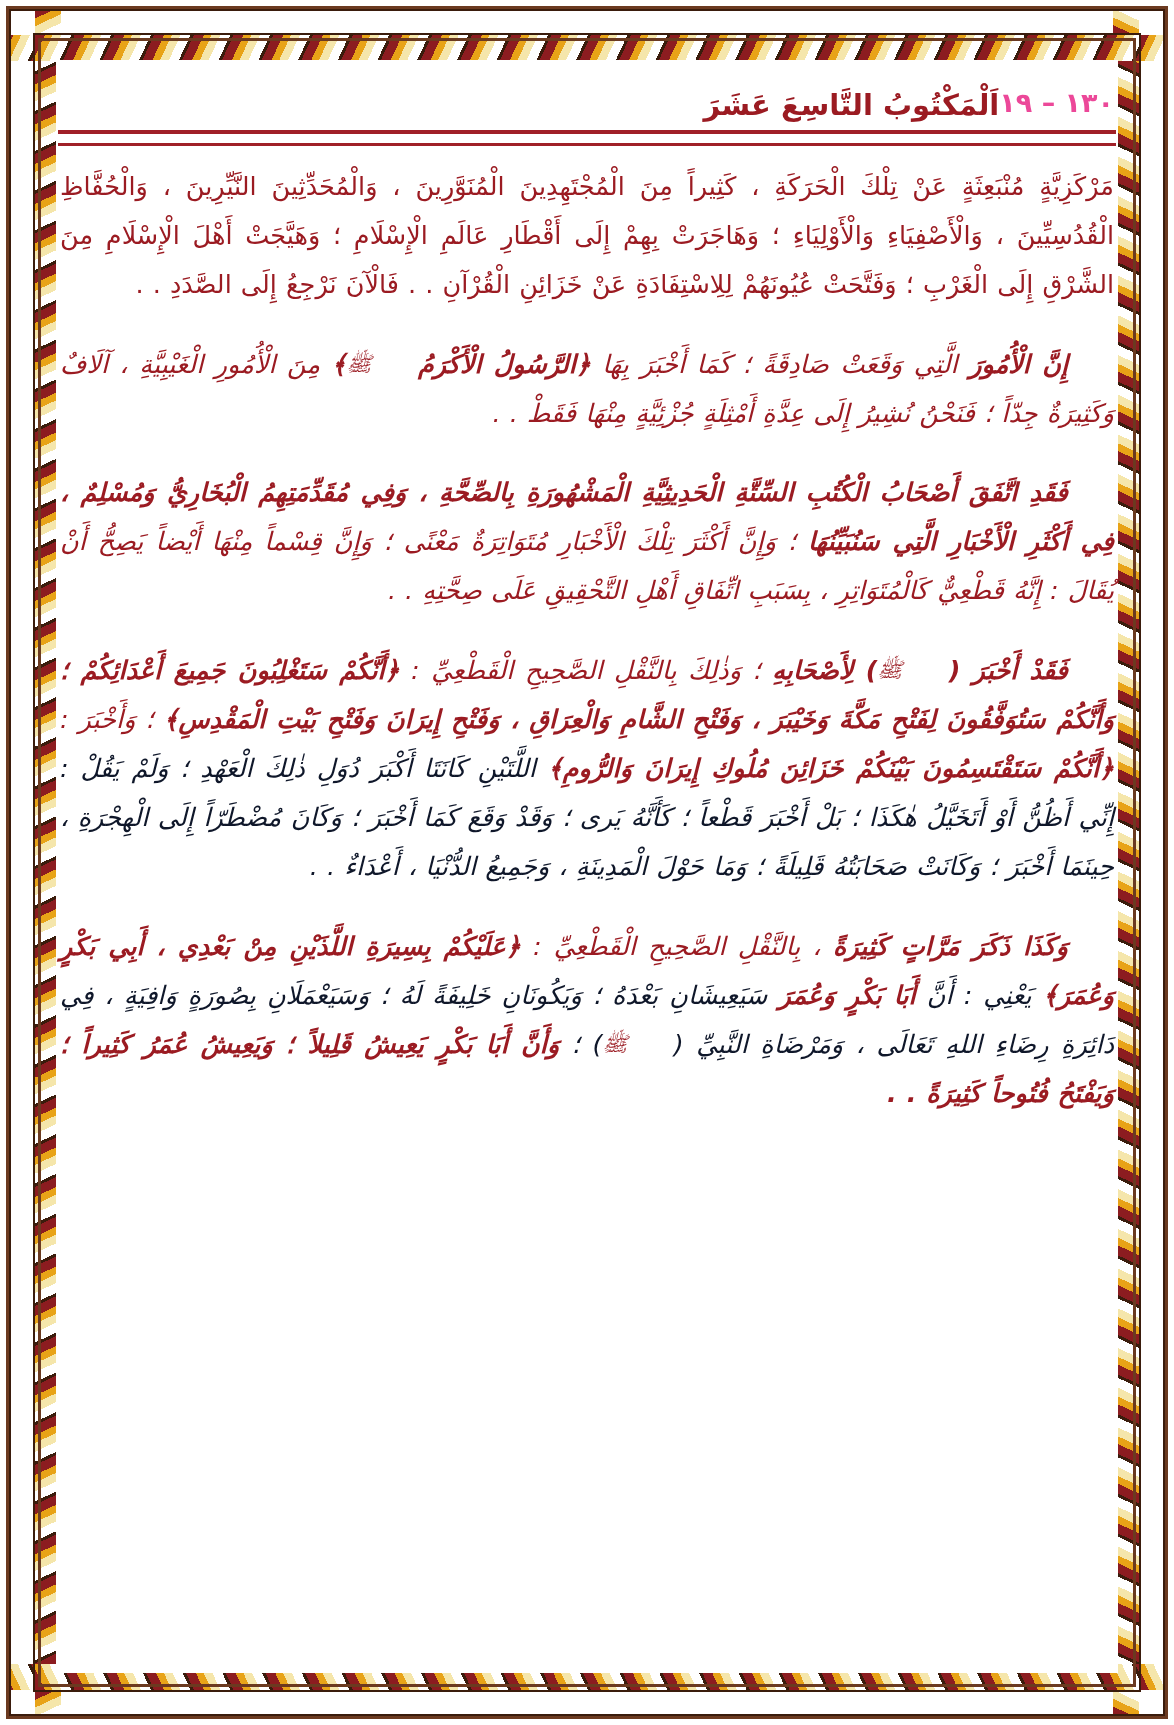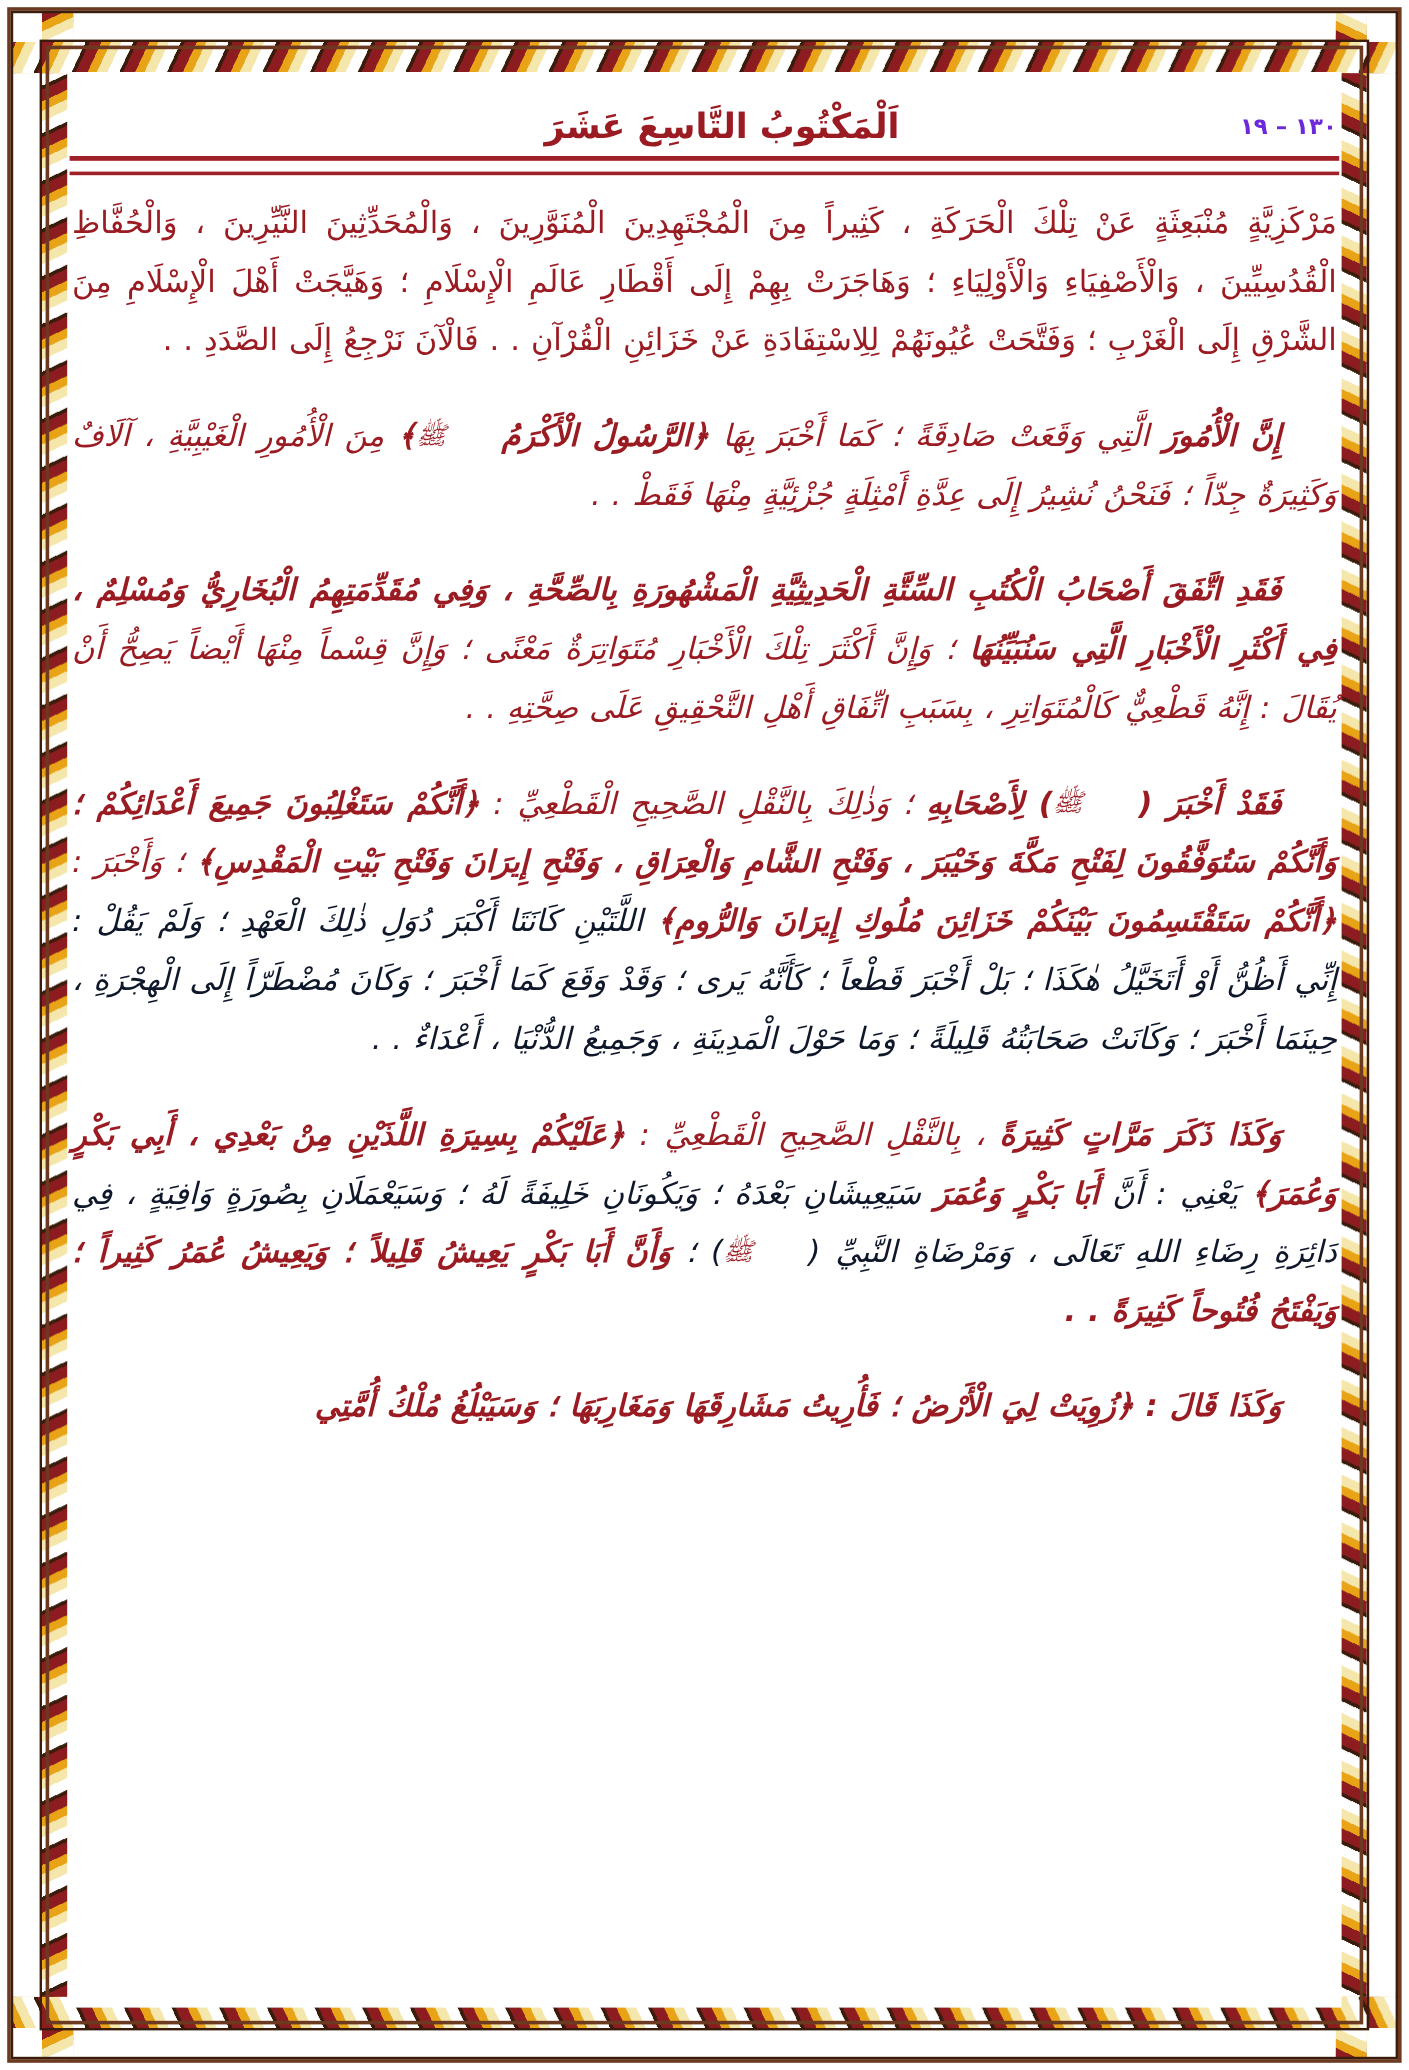--- a/index.html
+++ b/index.html
@@ -91,32 +91,32 @@
   }
 
   
   .hdr{
     display:flex;align-items:flex-end;
     height:62px;
     direction:rtl;
     padding:0 4px;
   }
   .hdr-page{
-    color:#6d28d9;
-    font-size:19px;
+    color:#ec4899;
+    font-size:27px;
     font-weight:bold;
     letter-spacing:1px;
     white-space:nowrap;
     line-height:1;
     padding-bottom:6px;
     text-align:right;
   }
   .hdr-title{
     flex:1;
-    text-align:center;
+    text-align:right;
     color:#9b1b22;
     font-size:29px;
     font-weight:bold;
     line-height:1.15;
     white-space:nowrap;
     padding-left:110px;
   }
   .rule{
     margin:8px 2px 0 2px;
     height:9px;
@@ -175,17 +175,16 @@
     </div>
 
     <div class="rule"></div>
 
     <div class="body" id="body-text">
         <p class="par"><span class="red">مَرْكَزِيَّةٍ مُنْبَعِثَةٍ عَنْ تِلْكَ الْحَرَكَةِ ، كَثِيراً مِنَ الْمُجْتَهِدِينَ الْمُنَوَّرِينَ ، وَالْمُحَدِّثِينَ النَّيِّرِينَ ، وَالْحُفَّاظِ الْقُدُسِيِّينَ ، وَالْأَصْفِيَاءِ وَالْأَوْلِيَاءِ ؛ وَهَاجَرَتْ بِهِمْ إِلَى أَقْطَارِ عَالَمِ الْإِسْلَامِ ؛ وَهَيَّجَتْ أَهْلَ الْإِسْلَامِ مِنَ الشَّرْقِ إِلَى الْغَرْبِ ؛ وَفَتَّحَتْ عُيُونَهُمْ لِلِاسْتِفَادَةِ عَنْ خَزَائِنِ الْقُرْآنِ . . فَالْآنَ نَرْجِعُ إِلَى الصَّدَدِ . .</span></p>
         <p class="par indent gap"><span class="bold-red">إِنَّ الْأُمُورَ</span><span class="red"> الَّتِي وَقَعَتْ صَادِقَةً ؛ كَمَا أَخْبَرَ بِهَا </span><span class="bold-red">﴿الرَّسُولُ الْأَكْرَمُ</span><span class="hon">ﷺ</span><span class="bold-red">﴾</span><span class="red"> مِنَ الْأُمُورِ الْغَيْبِيَّةِ ، آلَافٌ وَكَثِيرَةٌ جِدّاً ؛ فَنَحْنُ نُشِيرُ إِلَى عِدَّةِ أَمْثِلَةٍ جُزْئِيَّةٍ مِنْهَا فَقَطْ . .</span></p>
         <p class="par indent gap"><span class="bold-red">فَقَدِ اتَّفَقَ أَصْحَابُ الْكُتُبِ السِّتَّةِ الْحَدِيثِيَّةِ الْمَشْهُورَةِ بِالصِّحَّةِ ، وَفِي مُقَدِّمَتِهِمُ الْبُخَارِيُّ وَمُسْلِمٌ ، فِي أَكْثَرِ الْأَخْبَارِ الَّتِي سَنُبَيِّنُهَا</span><span class="red"> ؛ وَإِنَّ أَكْثَرَ تِلْكَ الْأَخْبَارِ مُتَوَاتِرَةٌ مَعْنًى ؛ وَإِنَّ قِسْماً مِنْهَا أَيْضاً يَصِحُّ أَنْ يُقَالَ : إِنَّهُ قَطْعِيٌّ كَالْمُتَوَاتِرِ ، بِسَبَبِ اتِّفَاقِ أَهْلِ التَّحْقِيقِ عَلَى صِحَّتِهِ . .</span></p>
         <p class="par indent gap"><span class="bold-red">فَقَدْ أَخْبَرَ (</span><span class="hon">ﷺ</span><span class="bold-red">) لِأَصْحَابِهِ</span><span class="red"> ؛ وَذٰلِكَ بِالنَّقْلِ الصَّحِيحِ الْقَطْعِيِّ : </span><span class="bold-red">﴿أَنَّكُمْ سَتَغْلِبُونَ جَمِيعَ أَعْدَائِكُمْ ؛ وَأَنَّكُمْ سَتُوَفَّقُونَ لِفَتْحِ مَكَّةَ وَخَيْبَرَ ، وَفَتْحِ الشَّامِ وَالْعِرَاقِ ، وَفَتْحِ إِيرَانَ وَفَتْحِ بَيْتِ الْمَقْدِسِ﴾</span><span class="red"> ؛ وَأَخْبَرَ : </span><span class="bold-red">﴿أَنَّكُمْ سَتَقْتَسِمُونَ بَيْنَكُمْ خَزَائِنَ مُلُوكِ إِيرَانَ وَالرُّومِ﴾</span><span class="blk"> اللَّتَيْنِ كَانَتَا أَكْبَرَ دُوَلِ ذٰلِكَ الْعَهْدِ ؛ وَلَمْ يَقُلْ : إِنِّي أَظُنُّ أَوْ أَتَخَيَّلُ هٰكَذَا ؛ بَلْ أَخْبَرَ قَطْعاً ؛ كَأَنَّهُ يَرى ؛ وَقَدْ وَقَعَ كَمَا أَخْبَرَ ؛ وَكَانَ مُضْطَرّاً إِلَى الْهِجْرَةِ ، حِينَمَا أَخْبَرَ ؛ وَكَانَتْ صَحَابَتُهُ قَلِيلَةً ؛ وَمَا حَوْلَ الْمَدِينَةِ ، وَجَمِيعُ الدُّنْيَا ، أَعْدَاءٌ . .</span></p>
         <p class="par indent gap"><span class="bold-red">وَكَذَا ذَكَرَ مَرَّاتٍ كَثِيرَةً</span><span class="red"> ، بِالنَّقْلِ الصَّحِيحِ الْقَطْعِيِّ : </span><span class="bold-red">﴿عَلَيْكُمْ بِسِيرَةِ اللَّذَيْنِ مِنْ بَعْدِي ، أَبِي بَكْرٍ وَعُمَرَ﴾</span><span class="blk"> يَعْنِي : أَنَّ </span><span class="bold-red">أَبَا بَكْرٍ وَعُمَرَ</span><span class="blk"> سَيَعِيشَانِ بَعْدَهُ ؛ وَيَكُونَانِ خَلِيفَةً لَهُ ؛ وَسَيَعْمَلَانِ بِصُورَةٍ وَافِيَةٍ ، فِي دَائِرَةِ رِضَاءِ اللهِ تَعَالَى ، وَمَرْضَاةِ النَّبِيِّ (</span><span class="hon">ﷺ</span><span class="blk">)</span><span class="blk"> ؛ </span><span class="bold-red">وَأَنَّ أَبَا بَكْرٍ يَعِيشُ قَلِيلاً ؛ وَيَعِيشُ عُمَرُ كَثِيراً ؛ وَيَفْتَحُ فُتُوحاً كَثِيرَةً . .</span></p>
-        <p class="par indent gap"><span class="bold-red">وَكَذَا قَالَ : </span><span class="bold-red">﴿زُوِيَتْ لِيَ الْأَرْضُ ؛ فَأُرِيتُ مَشَارِقَهَا وَمَغَارِبَهَا ؛ وَسَيَبْلُغُ مُلْكُ أُمَّتِي</span></p>
       </div>
 
   </div>
 </div>
 
 </body></html>

